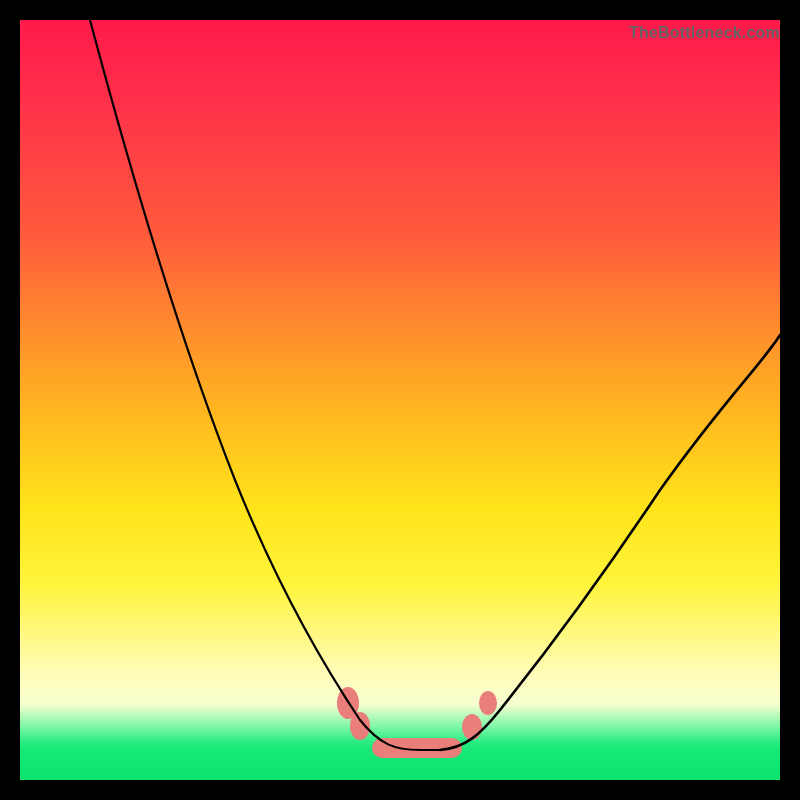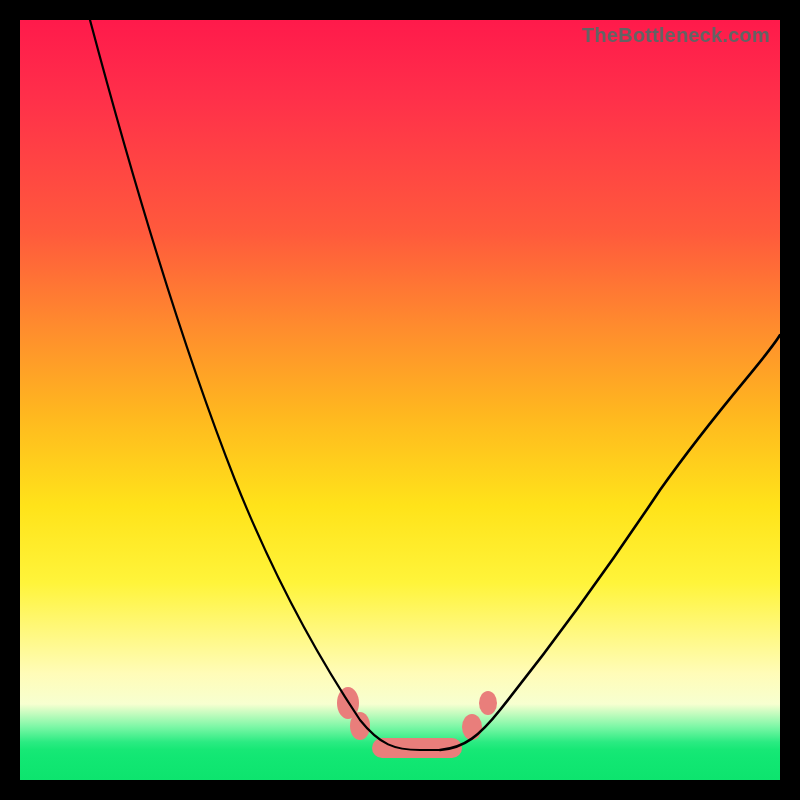--- a/index.html
+++ b/index.html
@@ -38,23 +38,23 @@
       #7cf7a6 93%,
       #2beb82 95%,
       #17e876 96%,
       #12e773 97%,
       #0de46e 100%
     );
   }
   .watermark {
     position: absolute;
     top: 4px;
-    right: 10px;
+    right: 0;
     color: #636363;
-    font-size: 20px;
+    font-size: 16px;
     font-weight: 600;
     letter-spacing: 0.2px;
     pointer-events: none;
     user-select: none;
   }
   svg.curves {
     position: absolute;
     left: 0; top: 0;
     width: 760px; height: 760px;
   }

